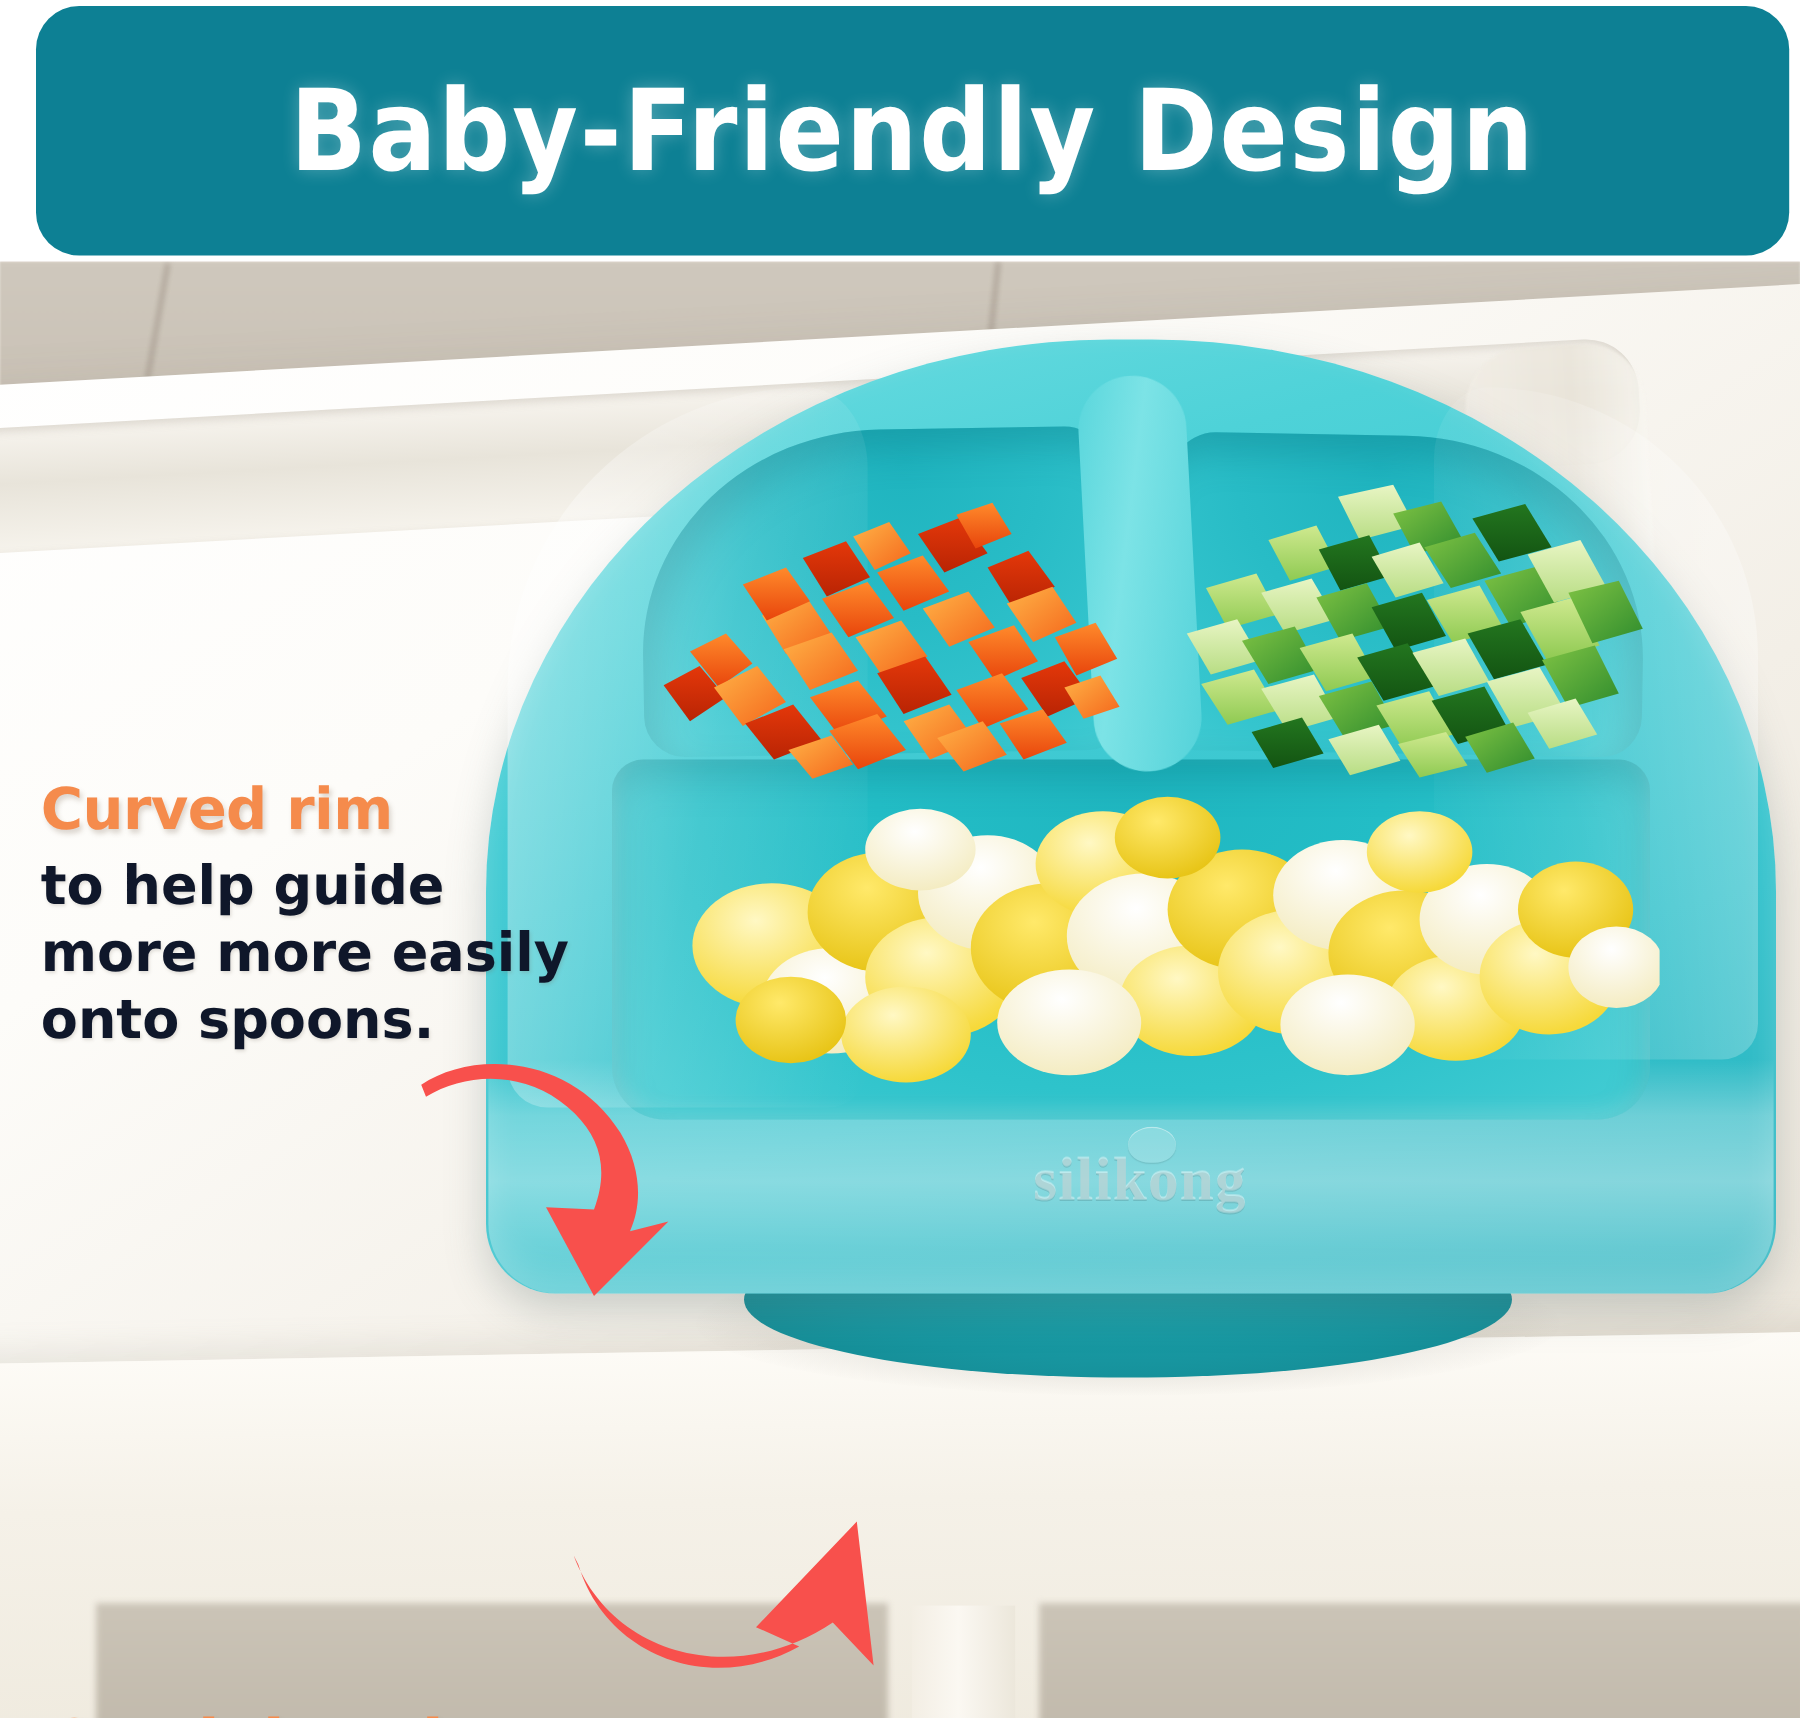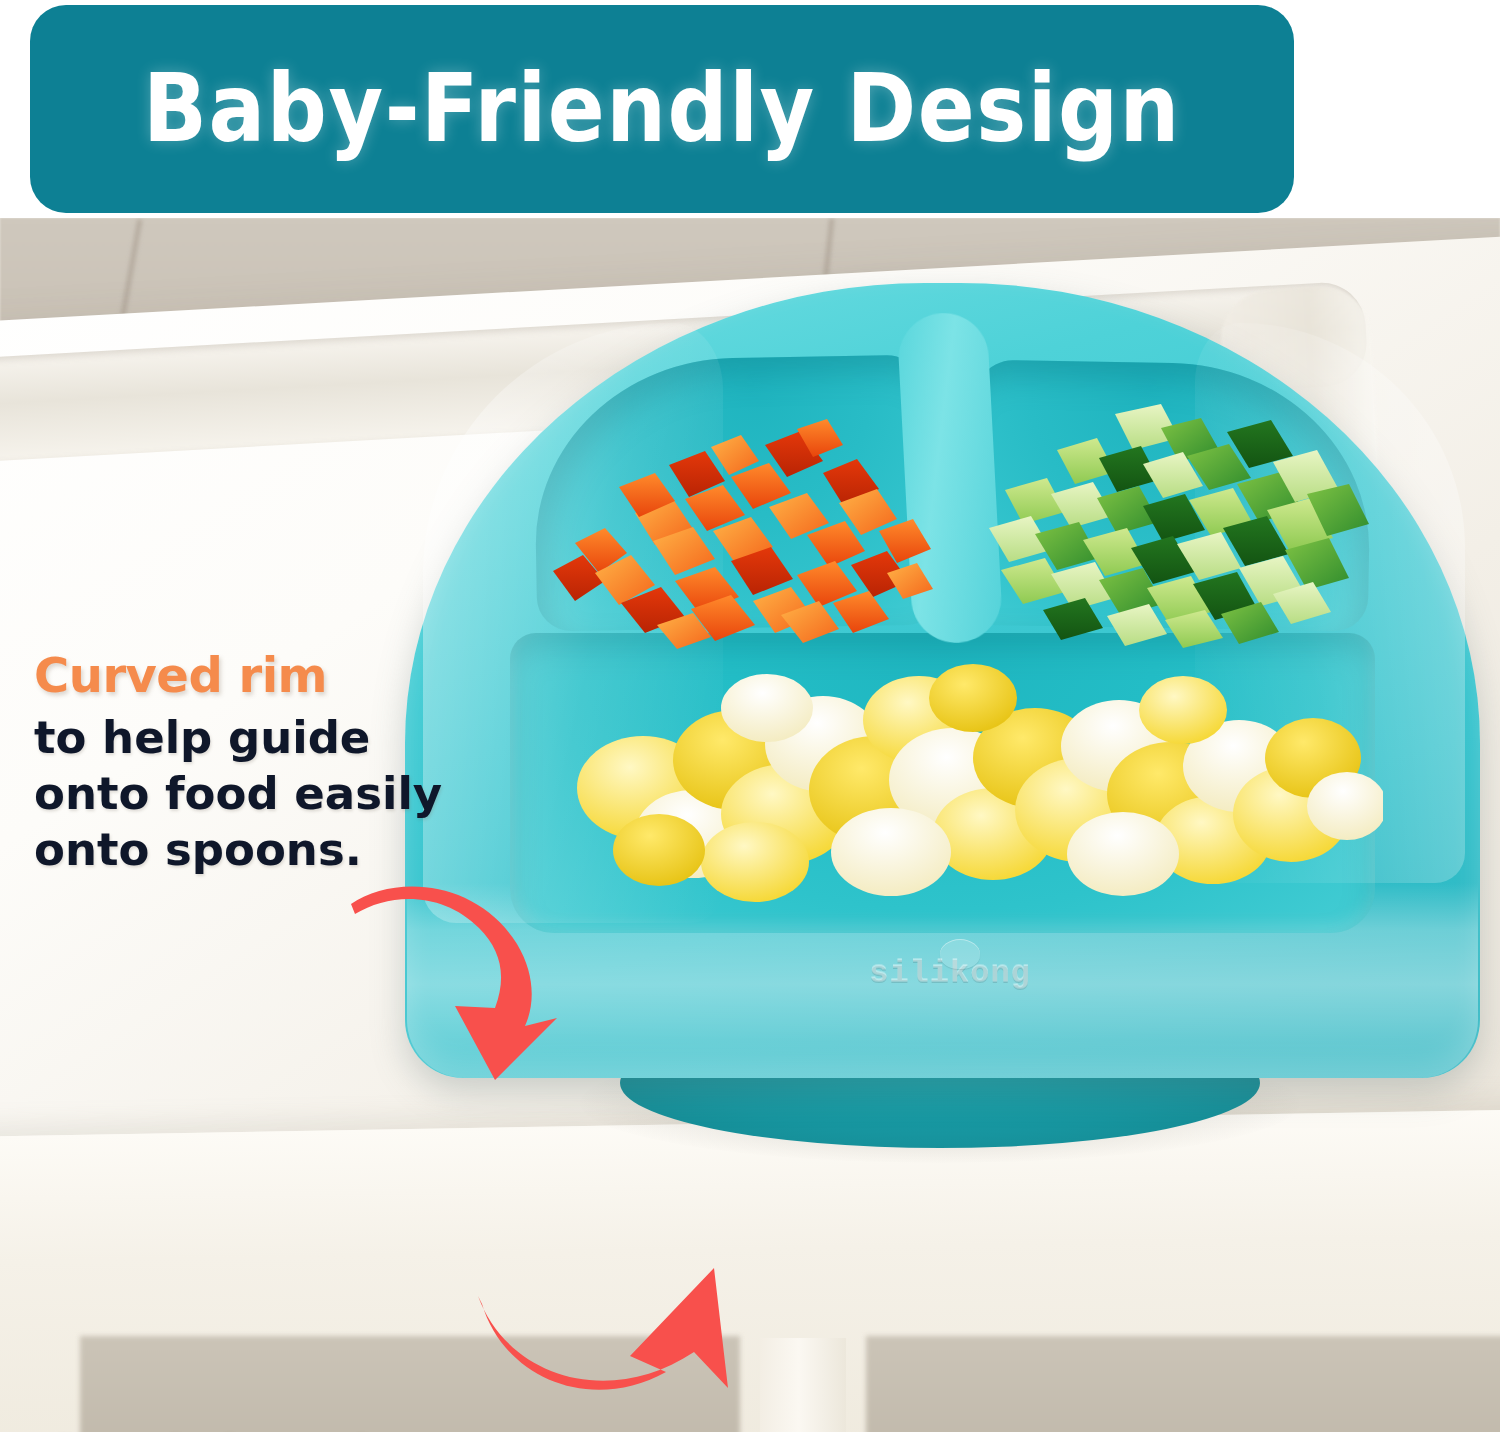--- a/index.html
+++ b/index.html
@@ -6,21 +6,21 @@
   html,body{ background:#fff; }
   body{
     width:1500px; height:1432px;
     font-family:"Liberation Sans", sans-serif;
     overflow:hidden; position:relative;
   }
 
   
   #header-banner{
     position:absolute; left:30px; top:5px;
-    width:1264px; height:208px;
+    width:1461px; height:208px;
     background:#0d8094;
     border-radius:36px;
     display:flex; align-items:center; justify-content:center;
     z-index:40;
   }
   #header-title{
     color:#ffffff;
     font-size:84px;
     font-weight:700;
     letter-spacing:1.5px;
@@ -198,24 +198,24 @@
     border-radius:60px 300px 40px 40px / 80px 300px 40px 40px;
     z-index:16; pointer-events:none;
   }
 
   
   #logo{
     position:absolute; left:430px; top:672px; width:230px; height:70px;
     z-index:18; text-align:center;
   }
   #logo-text{
-    font-size:32px; font-weight:700; letter-spacing:1px;
+    font-size:51px; font-weight:700; letter-spacing:1px;
     color:rgba(255,255,255,.24);
     text-shadow:0 1px 0 rgba(0,0,0,.12), 0 -1px 0 rgba(255,255,255,.30);
-    font-family:Liberation Mono, monospace;
+    font-family:Liberation Serif, serif;
   }
   #logo-mark{
     position:absolute; left:105px; top:-16px; width:40px; height:30px;
     border-radius:50% 50% 46% 46%;
     background:rgba(255,255,255,.16);
     box-shadow:inset 0 1px 0 rgba(255,255,255,.4), 0 1px 1px rgba(0,0,0,.1);
   }
 
   
   .food-layer{ position:absolute; z-index:17; }
@@ -459,21 +459,21 @@
   <svg id="arrow-bottom" class="arrow" width="300" height="200" viewBox="0 0 300 200">
     <path d="M12,66 C34,140 120,176 196,134
              L160,118 L244,30 L258,150 L224,114
              C140,170 38,140 8,58 Z" fill="#f8504c"></path>
   </svg>
 
   <div id="callout-curved" class="callout">
     <div class="callout-title">Curved rim</div>
     <div class="callout-body">
       <div>to help guide</div>
-      <div>onto food easily</div>
+      <div>more more easily</div>
       <div>onto spoons.</div>
     </div>
   </div>
 
   <div id="callout-straight" class="callout">
     <div class="callout-title">Straight edge</div>
 
   </div>
 
 </div>

